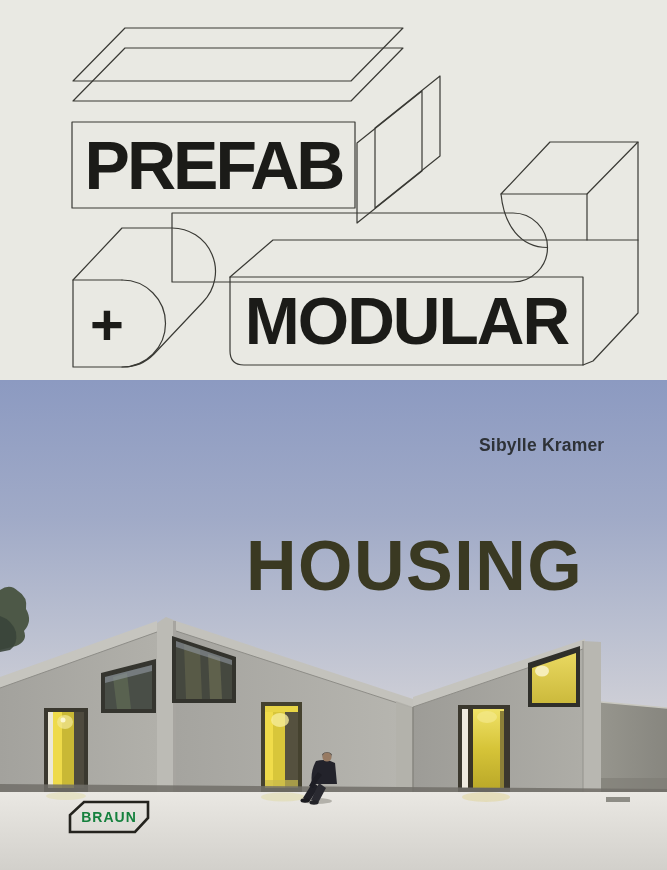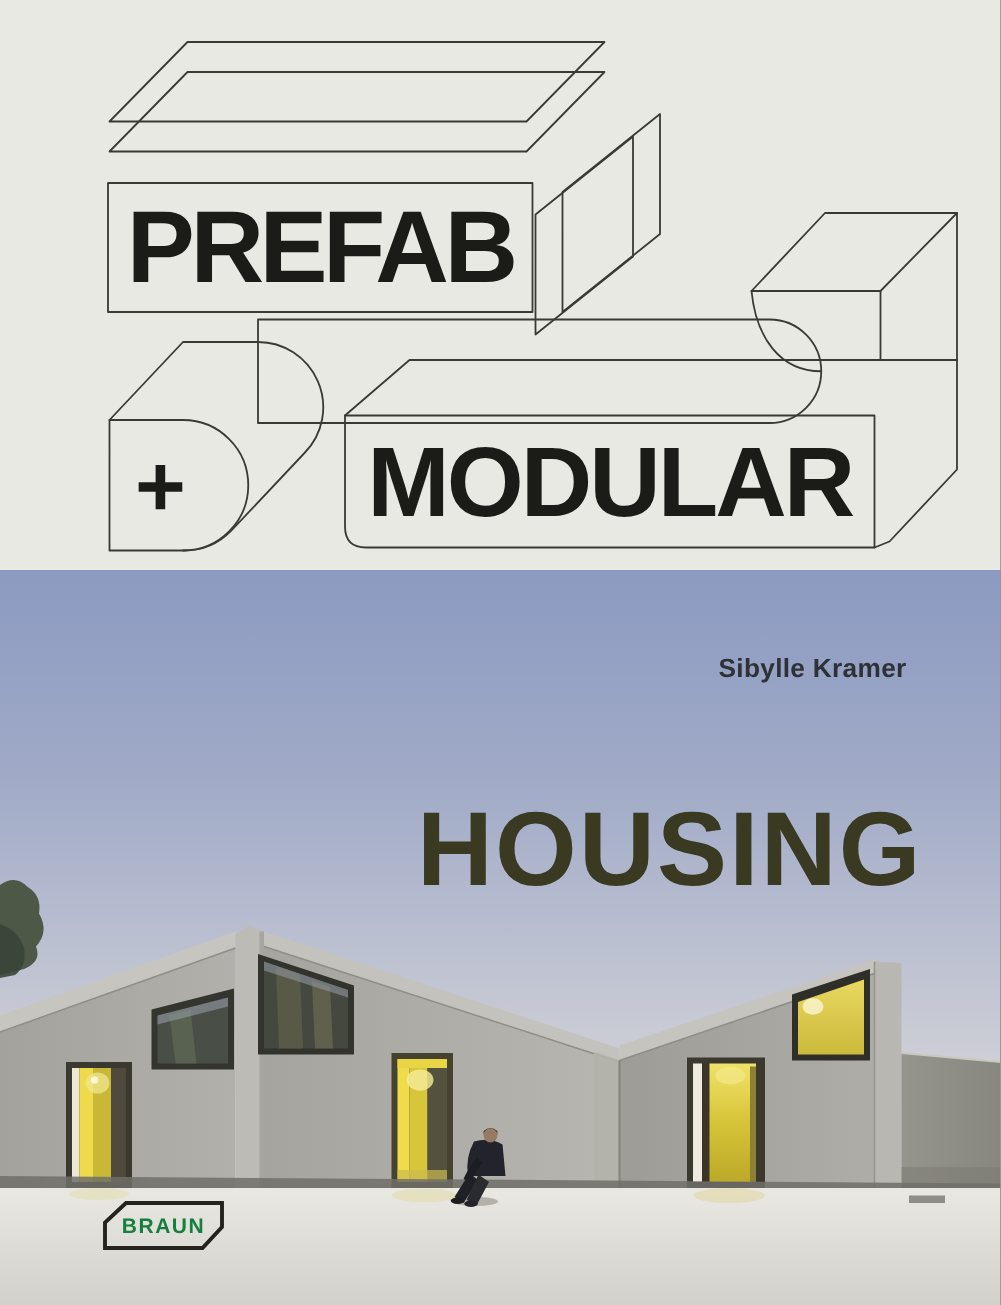--- a/index.html
+++ b/index.html
@@ -9,21 +9,21 @@
   svg{display:block;}
   
   .word-box{display:flex;align-items:center;justify-content:center;color:#1b1b18;font-weight:700;}
   .prefab{left:72px;top:122px;width:283px;height:86px;font-size:68px;letter-spacing:-3px;}
   .plus{left:84px;top:297px;width:46px;height:54px;font-size:58px;letter-spacing:0;}
   .modular{left:230px;top:277px;width:353px;height:88px;font-size:66px;letter-spacing:-2px;}
   
   .tagline{left:248px;top:414px;color:#3f4239;font-size:17px;font-weight:700;
            letter-spacing:1.6px;line-height:20.5px;white-space:nowrap;}
   .author{left:455px;top:435px;color:#2e3237;font-size:17.5px;font-weight:700;letter-spacing:0.2px;white-space:nowrap;margin-left:24px;}
-  .housing{left:246px;top:531px;color:#3a3922;font-size:70px;font-weight:700;letter-spacing:1.5px;line-height:1;white-space:nowrap;margin-left:32px;}
+  .housing{left:246px;top:531px;color:#3a3922;font-size:70px;font-weight:700;letter-spacing:1.5px;line-height:1;white-space:nowrap;}
   .braun{left:70px;top:802px;width:78px;height:30px;display:flex;align-items:center;justify-content:center;
          color:#15803d;font-size:14px;font-weight:700;letter-spacing:1px;}
 </style>
 </head>
 <body>
 
 <div class="stage">
 
   <div class="abs" style="left:0;top:0;width:667px;height:380px;background:#e9e9e3;">
     <svg width="667" height="380" viewBox="0 0 667 380">

